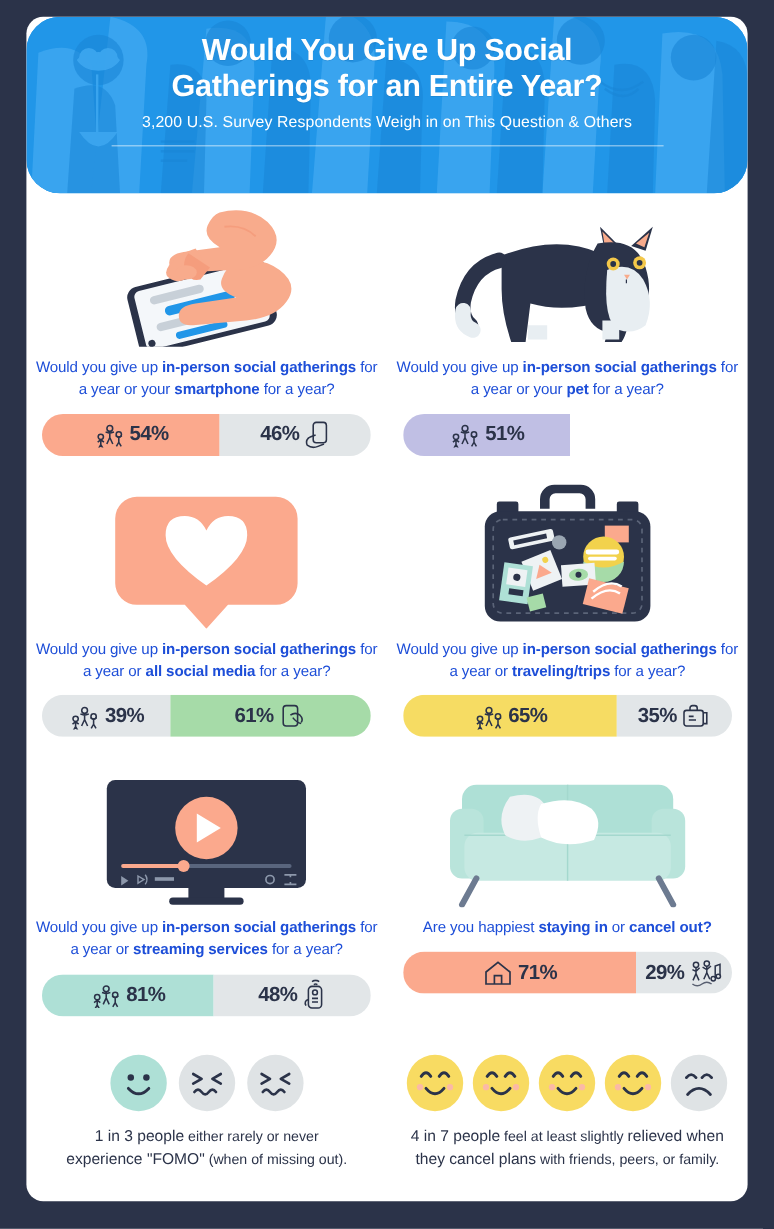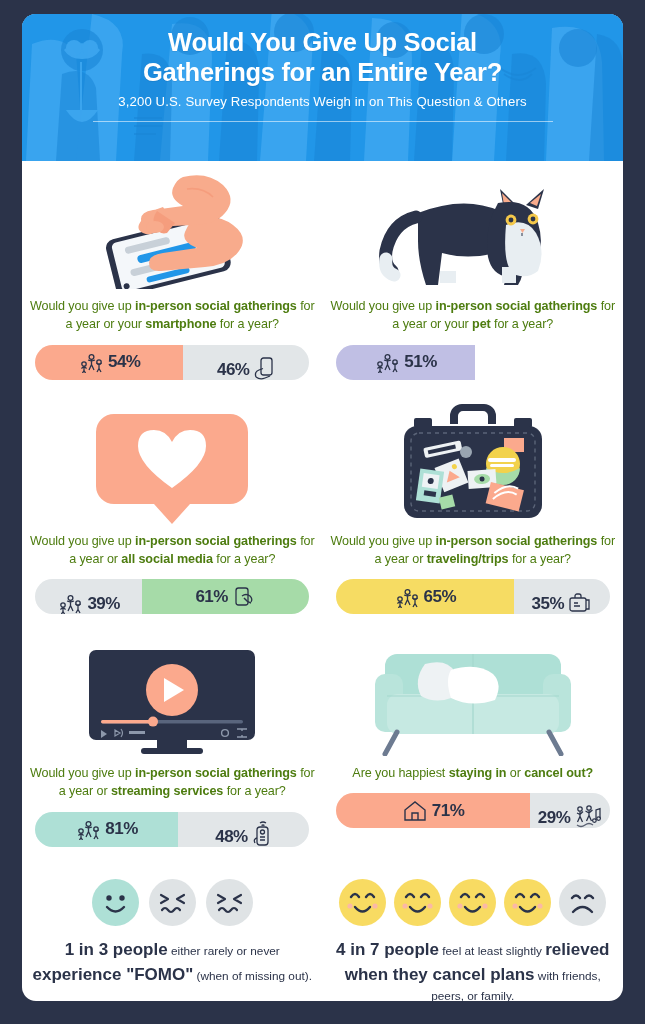--- a/index.html
+++ b/index.html
@@ -15,20 +15,21 @@
     background:#ffffff;
     border-radius:14px;
     overflow:hidden;
   }
   
   .header {
     position:relative;
     height:147px;
     background:#2196e8;
     overflow:hidden;
+    border-radius:28px;
   }
   .hdr-art { position:absolute; inset:0; overflow:hidden; }
   .hdr-art svg { display:block; width:100%; height:100%; }
   .hdr-inner {
     position:relative;
     z-index:2;
     text-align:center;
     padding-top:13px;
   }
   .hdr-title {
@@ -61,21 +62,21 @@
   .art {
     height:128px;
     display:flex;
     align-items:flex-end;
     justify-content:center;
     width:100%;
   }
   .art svg { display:block; }
   .q {
     text-align:center;
-    color:#4d7c0f;
+    color:#1d4ed8;
     font-size:12.6px;
     line-height:1.45;
     margin-top:8px;
     letter-spacing:-0.1px;
   }
   .q b { font-weight:bold; }
   
   .bar {
     position:relative;
     display:flex;
@@ -92,37 +93,37 @@
     gap:4px;
     height:100%;
   }
   .seg .val {
     font-size:17px;
     font-weight:bold;
     color:#2b3349;
     letter-spacing:-0.5px;
   }
   .seg svg { display:block; }
-  .seg-b { background:#e2e6e8;align-items:flex-end; }
+  .seg-b { background:#e2e6e8; }
   
   .faces {
     display:flex;
     gap:10px;
     justify-content:center;
     margin-top:6px;
   }
   .face { width:47px; height:47px; border-radius:50%; }
   .caption {
     text-align:center;
     color:#2b3349;
     font-size:11.8px;
     line-height:1.5;
     margin-top:11px;
   }
-  .caption b { font-weight:bold; font-size:17px; }
+  .caption b { font-weight:normal; font-size:13px; }
   .bottom-row { display:flex; margin-top:26px; padding-bottom:18px; }
 </style>
 </head>
 <body>
 
 <div class="frame">
 
   <div class="header">
     <div class="hdr-art">
       <svg viewBox="0 0 601 147" preserveAspectRatio="xMidYMid slice">

